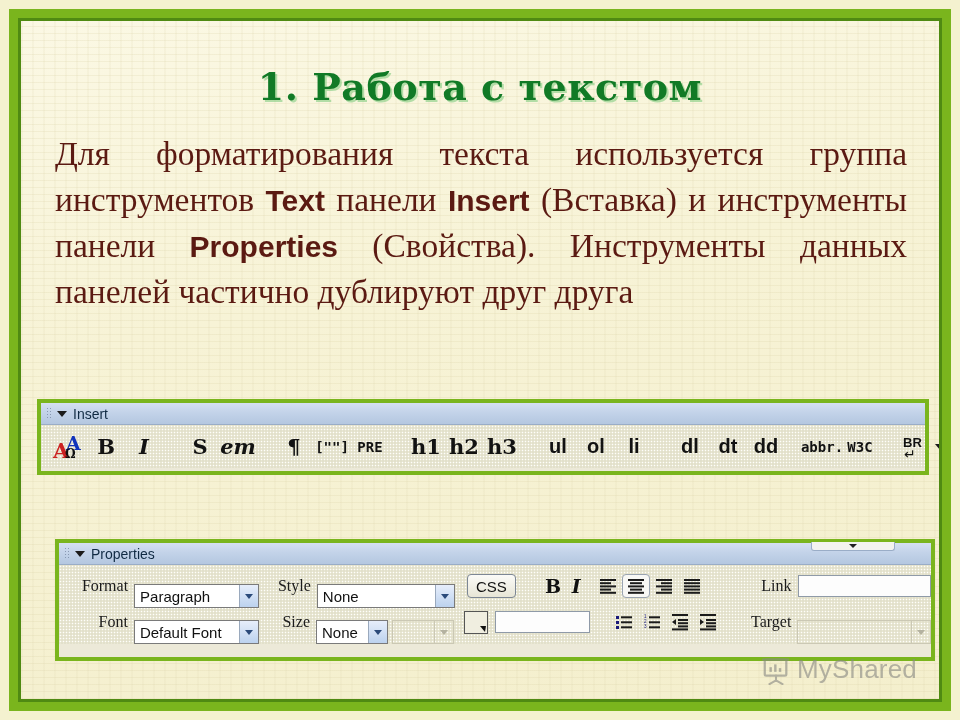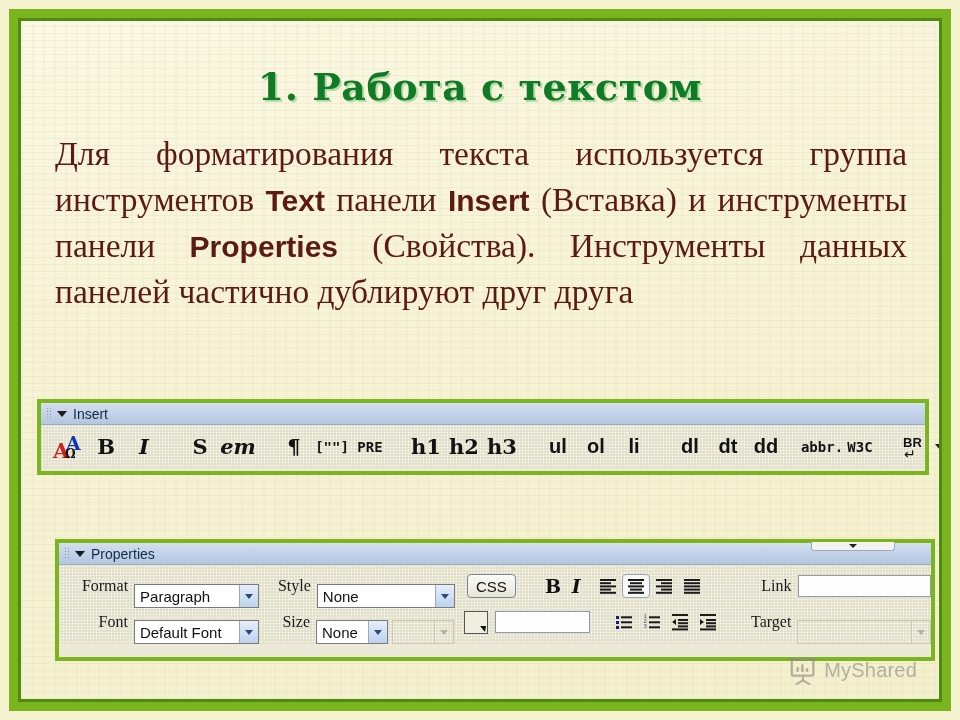--- a/index.html
+++ b/index.html
@@ -261,21 +261,21 @@
   }
 
   
   #watermark {
     position: absolute;
     right: 22px; bottom: 14px;
     display: flex; align-items: center;
     opacity: .62;
   }
   #watermark .wm-text {
-    font-size: 20px;
+    font-size: 26px;
     color: #8a8a84;
     font-family: "Liberation Sans", sans-serif;
     margin-left: 6px;
     letter-spacing: .2px;
   }
 </style>
 </head>
 <body>
 
 <div id="slide">

